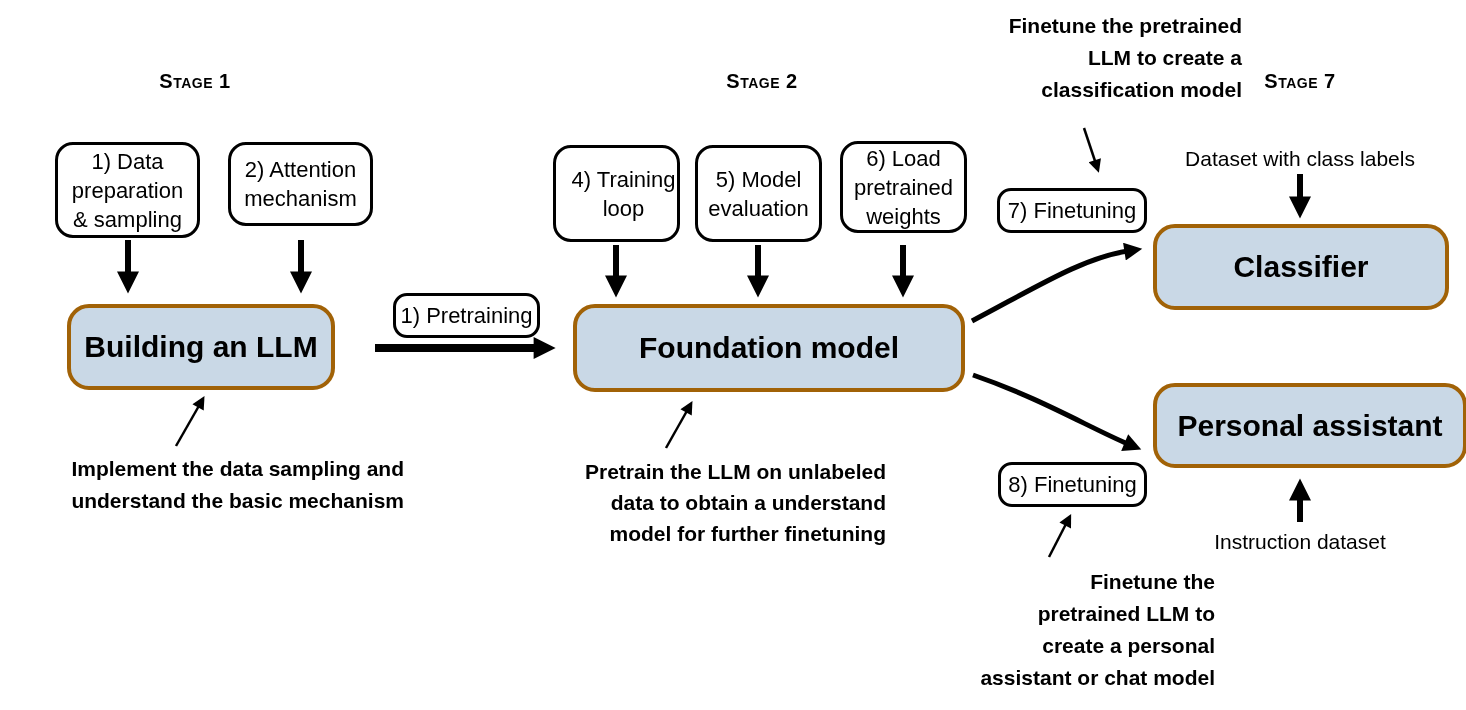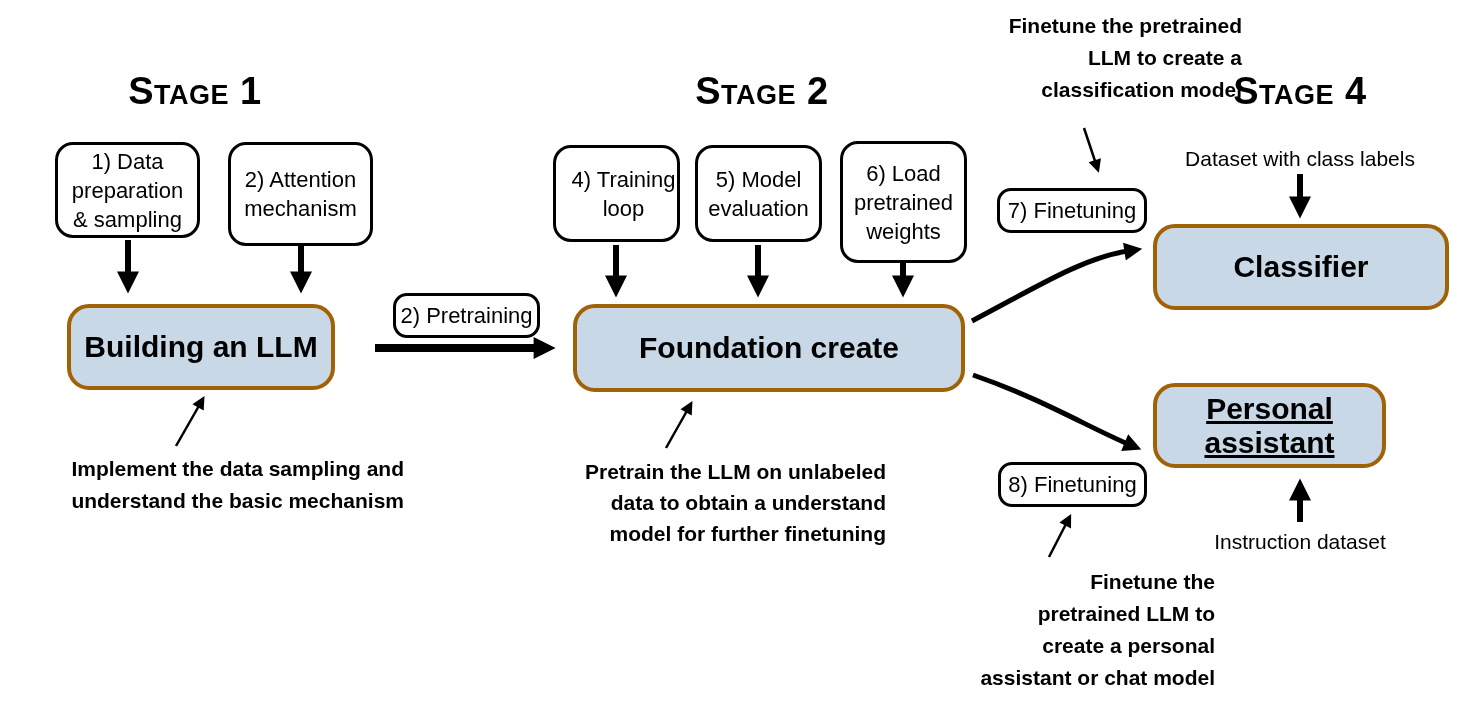--- a/index.html
+++ b/index.html
@@ -14,21 +14,21 @@
   }
   .arrows {
     position: absolute;
     left: 0; top: 0;
     width: 1466px; height: 710px;
     pointer-events: none;
   }
   .stage {
     position: absolute;
     font-weight: 700;
-    font-size: 38px;
+    font-size: 20px;
     font-variant: small-caps;
     letter-spacing: 0.5px;
     text-align: center;
     white-space: nowrap;
   }
   .step {
     position: absolute;
     background: #ffffff;
     border: 3px solid #000000;
     border-radius: 18px;
@@ -108,45 +108,45 @@
     <path d="M973,375 C1040,398 1090,428 1128,444" stroke="#000" stroke-width="5" fill="none" marker-end="url(#mMid)"></path>
 
     <path d="M176,446 L200,404" stroke="#000" stroke-width="2.5" fill="none" marker-end="url(#mSmall)"></path>
     <path d="M666,448 L688,409" stroke="#000" stroke-width="2.5" fill="none" marker-end="url(#mSmall)"></path>
     <path d="M1084,128 L1096,164" stroke="#000" stroke-width="2.5" fill="none" marker-end="url(#mSmall)"></path>
     <path d="M1049,557 L1067,522" stroke="#000" stroke-width="2.5" fill="none" marker-end="url(#mSmall)"></path>
   </svg>
 
   <div class="stage" style="left:95px; top:70px; width:200px;">Stage 1</div>
   <div class="stage" style="left:662px; top:70px; width:200px;">Stage 2</div>
-  <div class="stage" style="left:1200px; top:70px; width:200px;">Stage 4</div>
+  <div class="stage" style="left:1200px; top:70px; width:200px;">Stage 7</div>
 
   <div class="step" style="left:55px; top:142px; width:145px; height:96px;text-align:center;">1) Data
 preparation
 &amp; sampling</div>
-  <div class="step" style="left:228px; top:142px; width:145px; height:104px;">2) Attention
+  <div class="step" style="left:228px; top:142px; width:145px; height:84px;">2) Attention
 mechanism</div>
 
-  <div class="step pill" style="left:393px; top:293px; width:147px; height:45px;">2) Pretraining</div>
+  <div class="step pill" style="left:393px; top:293px; width:147px; height:45px;">1) Pretraining</div>
 
   <div class="step" style="left:553px; top:145px; width:127px; height:97px;padding-left:14px;">4) Training
 loop</div>
   <div class="step" style="left:695px; top:145px; width:127px; height:97px;">5) Model
 evaluation</div>
-  <div class="step" style="left:840px; top:141px; width:127px; height:122px;">6) Load
+  <div class="step" style="left:840px; top:141px; width:127px; height:92px;">6) Load
 pretrained
 weights</div>
 
   <div class="step pill" style="left:997px; top:188px; width:150px; height:45px;">7) Finetuning</div>
   <div class="step pill" style="left:998px; top:462px; width:149px; height:45px;">8) Finetuning</div>
 
   <div class="node" style="left:67px; top:304px; width:268px; height:86px;">Building an LLM</div>
-  <div class="node" style="left:573px; top:304px; width:392px; height:88px;">Foundation create</div>
+  <div class="node" style="left:573px; top:304px; width:392px; height:88px;">Foundation model</div>
   <div class="node" style="left:1153px; top:224px; width:296px; height:86px;">Classifier</div>
-  <div class="node" style="left:1153px; top:383px; width:233px; height:85px;text-decoration:underline;">Personal assistant</div>
+  <div class="node" style="left:1153px; top:383px; width:314px; height:85px;">Personal assistant</div>
 
   <div class="annot" style="left:40px; top:453px; width:364px; line-height:32px;">Implement the data sampling and
 understand the basic mechanism</div>
   <div class="annot" style="left:526px; top:456px; width:360px;">Pretrain the LLM on unlabeled
 data to obtain a understand
 model for further finetuning</div>
   <div class="annot" style="left:882px; top:10px; width:360px; line-height:32px;">Finetune the pretrained
 LLM to create a
 classification model</div>
   <div class="annot" style="left:855px; top:566px; width:360px; line-height:32px;">Finetune the

